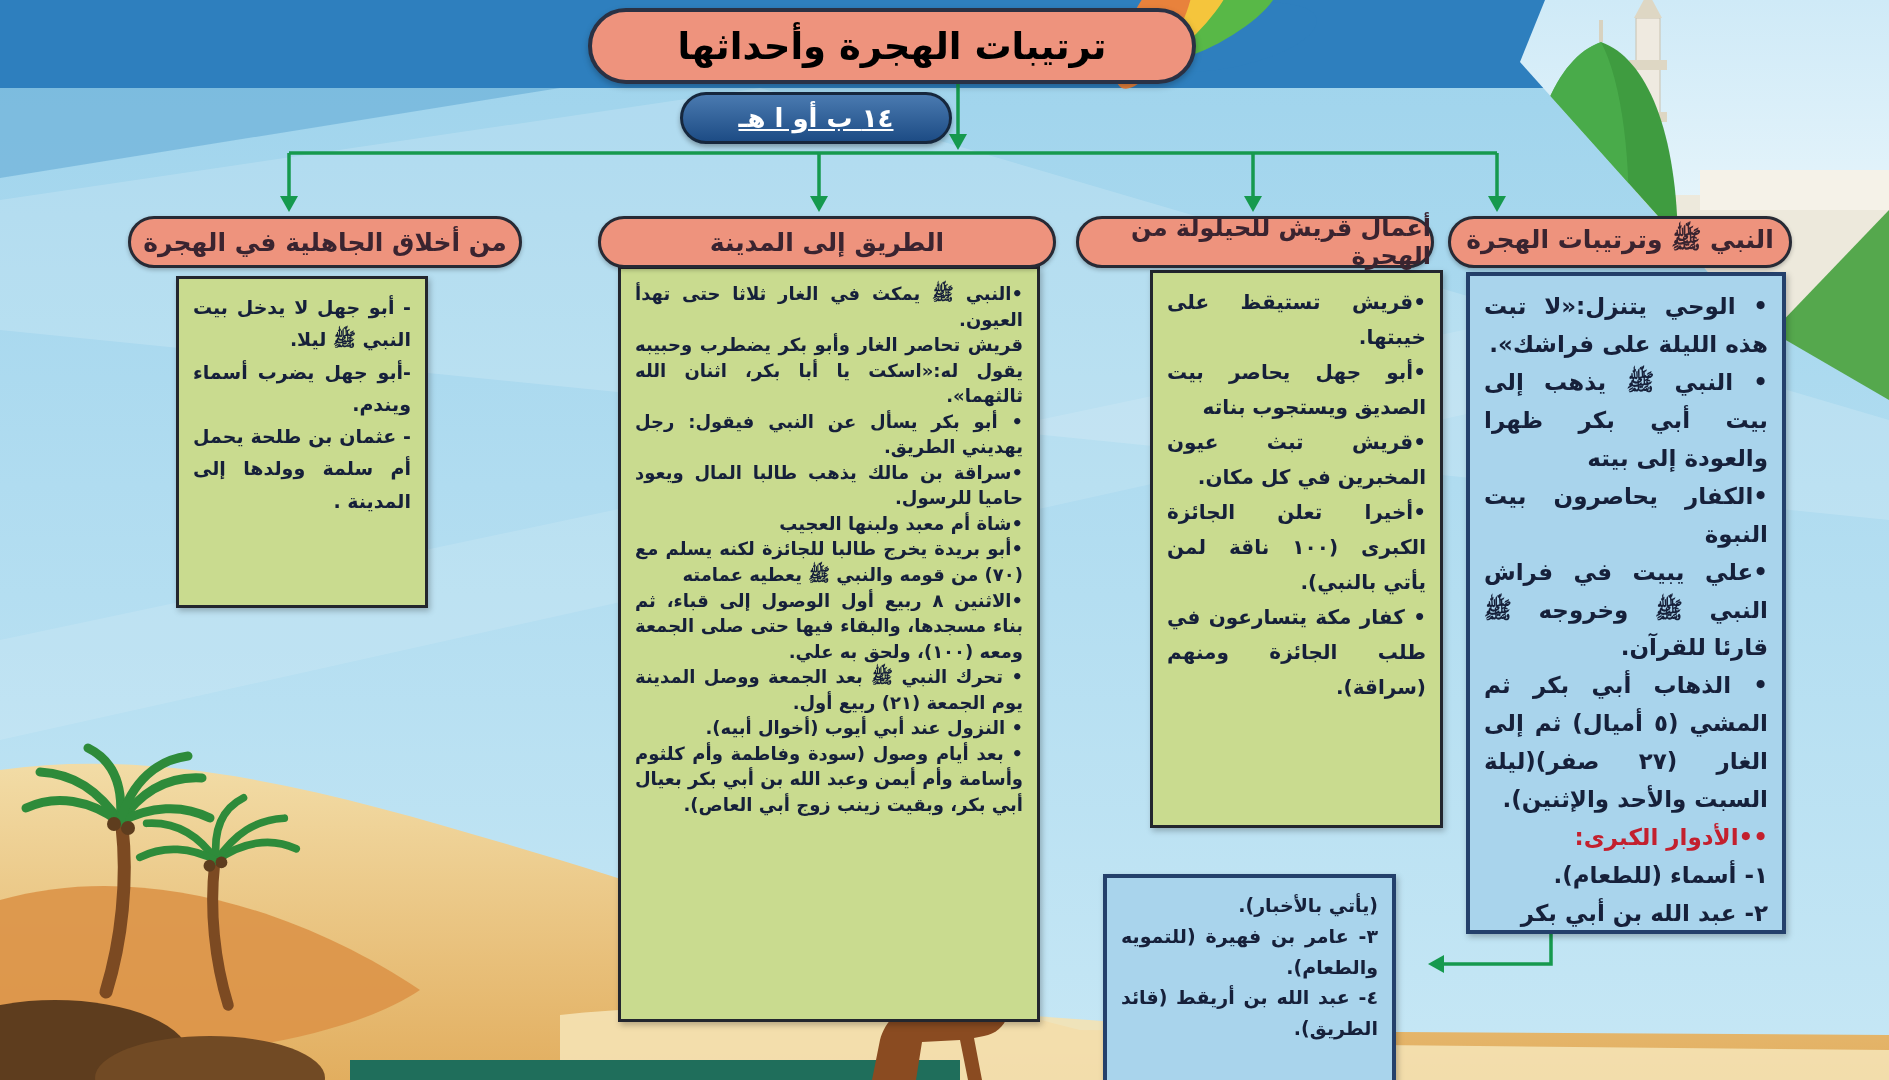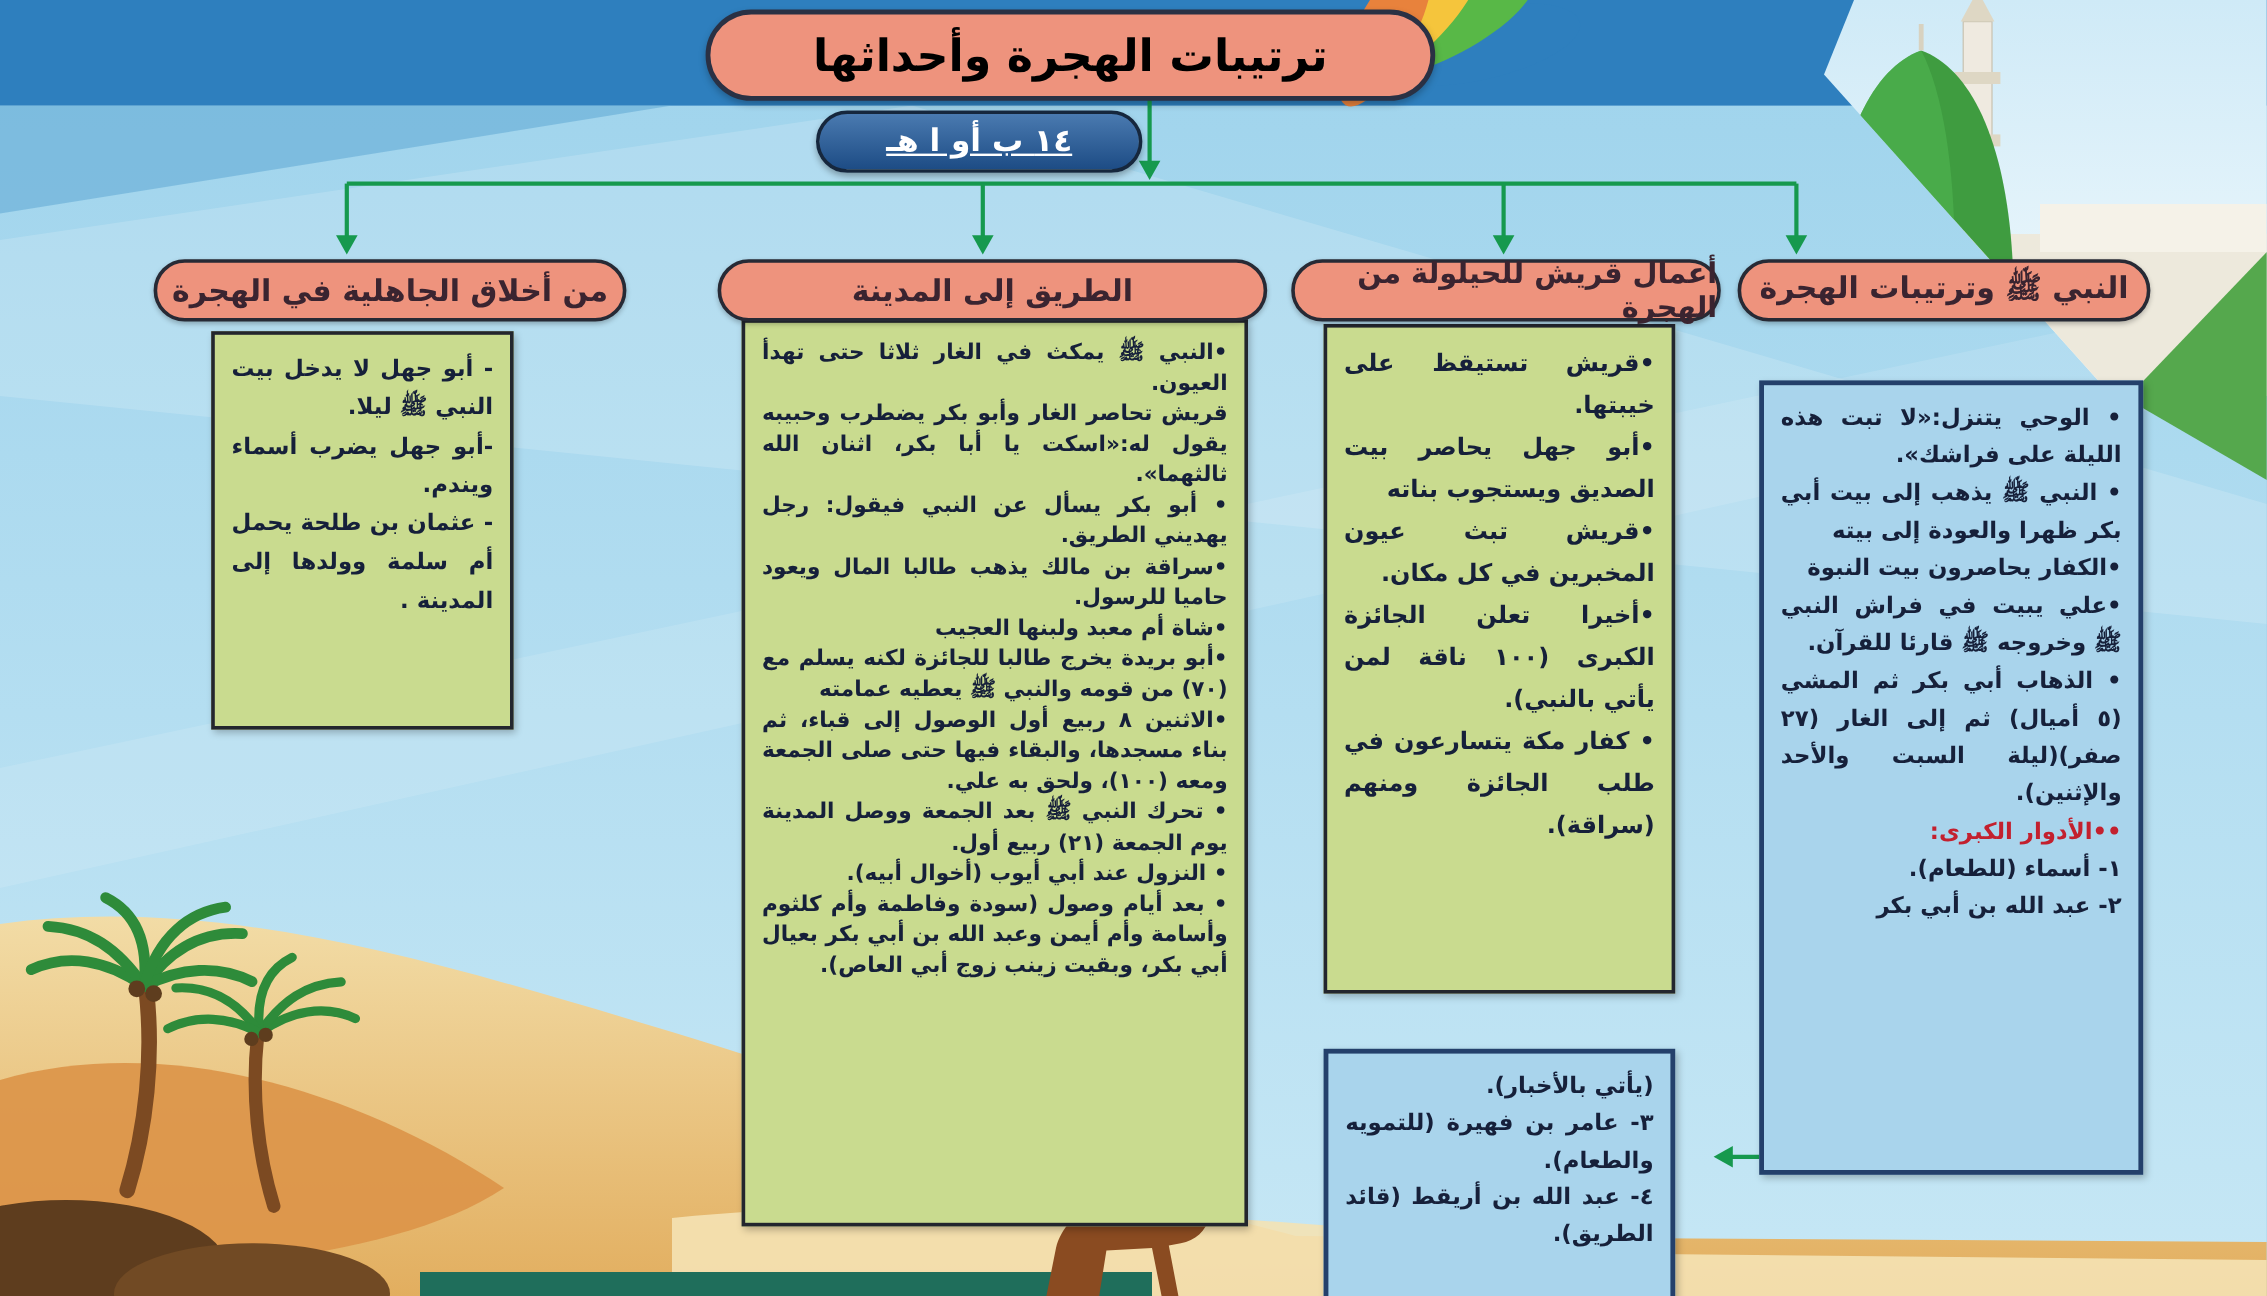--- a/index.html
+++ b/index.html
@@ -46,22 +46,22 @@
     position:absolute;z-index:3;overflow:hidden;
     color:var(--text-dark,#16203A);
     padding:12px 14px;box-sizing:border-box;
     text-align:justify;
     box-shadow:2px 3px 6px rgba(0,0,0,.25);
   }
   .tbox .box-text{white-space:pre-line;}
   .green-box{background:var(--box-green,#C9DB8F);border:3px solid #23262E;}
   .blue-box{background:var(--box-blue,#A9D4EC);border:4px solid #24406B;}
 
-  #b-prophet{left:1466px;top:272px;width:320px;height:662px;font-size:19px;line-height:1.65;margin-top:45px;}
-  #b-quraysh{left:1103px;top:270px;width:293px;height:558px;font-size:20px;line-height:1.75;}
+  #b-prophet{left:1466px;top:272px;width:320px;height:662px;font-size:23px;line-height:1.65;}
+  #b-quraysh{left:1150px;top:270px;width:293px;height:558px;font-size:20px;line-height:1.75;}
   #b-quraysh2{left:1103px;top:874px;width:293px;height:212px;font-size:19px;line-height:1.62;}
   #b-road{left:618px;top:266px;width:422px;height:756px;font-size:18px;line-height:1.42;}
   #b-morals{left:176px;top:276px;width:252px;height:332px;font-size:19px;line-height:1.7;}
 
   .red-heading{color:var(--highlight-red,#C3202E);text-align:right;}
 </style>
 </head>
 <body>
 
 <div class="page">

